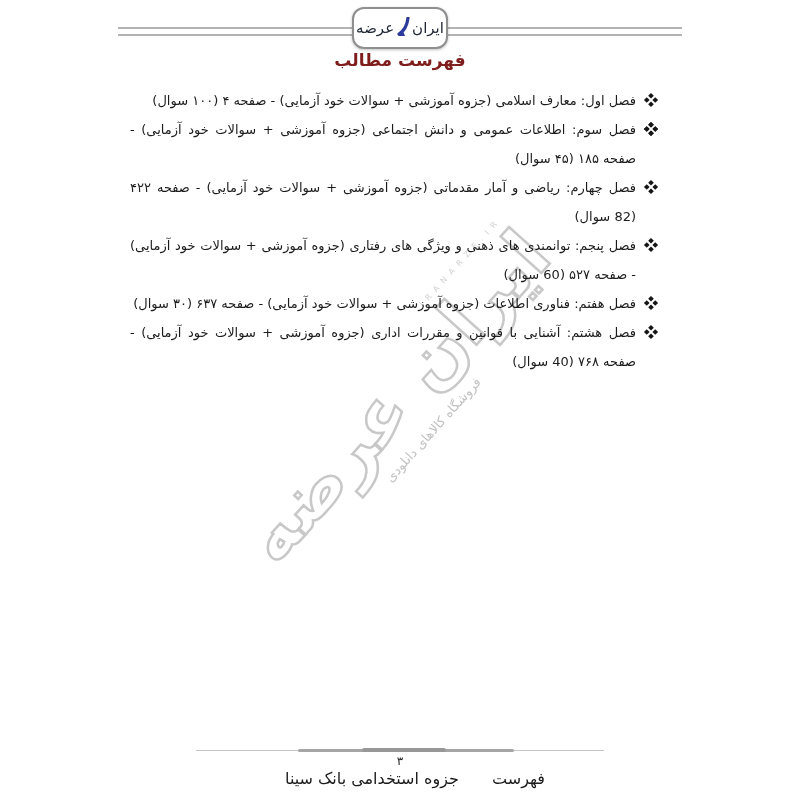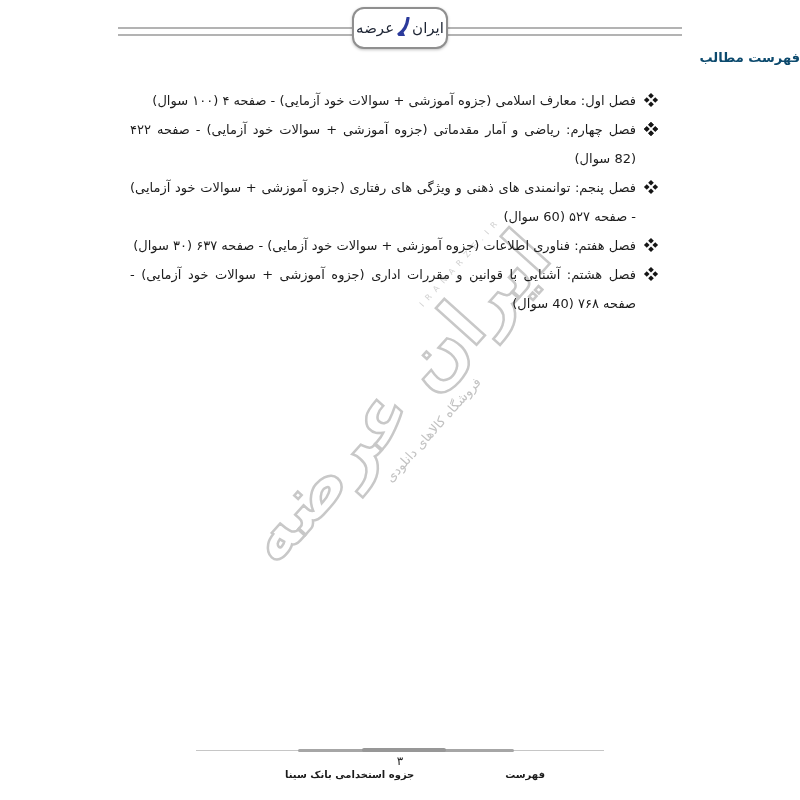--- a/index.html
+++ b/index.html
@@ -19,22 +19,22 @@
     background:#ffffff; border:2px solid #8f8f8f; border-radius:12px;
     box-shadow:0 1px 3px rgba(0,0,0,0.25);
     display:flex; align-items:center; justify-content:center;
     direction:rtl; gap:1px; z-index:2; box-sizing:border-box;
   }
   .logo-word { font-size:15px; font-weight:normal; color:#1d2433; line-height:1; }
   .logo-arrow { width:16px; height:24px; margin-top:2px; }
 
   
   .doc-title {
-    position:absolute; top:50px; left:0; width:800px; text-align:right;
-    font-size:13px; font-weight:bold; color:#0c4a6e; z-index:3;
+    position:absolute; top:50px; left:0; width:800px; text-align:center;
+    font-size:17px; font-weight:bold; color:#7f1d1d; z-index:3;
   }
 
   
   .toc {
     position:absolute; top:86px; left:130px; width:528px; z-index:3;
     direction:rtl;
   }
   .toc-item {
     position:relative; padding-right:22px; direction:rtl;
     text-align:justify; font-size:13px; font-weight:normal; color:#1b1b1b;
@@ -73,21 +73,21 @@
   }
 
   
   .f-rule-base { position:absolute; left:196px; width:408px; top:750px; height:1px; background:#c6c6c6; }
   .f-rule-mid  { position:absolute; left:298px; width:216px; top:749px; height:3px; background:#a6a6a6; border-radius:2px; }
   .f-rule-core { position:absolute; left:362px; width:84px;  top:748px; height:4px; background:#979797; border-radius:2px; }
   .page-number {
     position:absolute; top:754px; left:0; width:800px; text-align:center;
     font-size:12px; color:#1b1b1b;
   }
-  .footer-label { position:absolute; top:769px; font-size:10px; font-weight:bold; color:#1b1b1b; direction:rtl; }
+  .footer-label { position:absolute; top:769px; font-size:16px; font-weight:normal; color:#1b1b1b; direction:rtl; }
   .footer-right { right:255px; }
   .footer-left  { left:285px; }
 </style>
 </head>
 <body>
 
 <div class="page">
 
   <div class="h-rule"></div>
   <div class="logo-box">
@@ -125,20 +125,29 @@
           <i></i>
         </span>
     </div>
     <div class="toc-item">
       <span class="bullet">
           <i></i>
           <i></i>
           <i></i>
           <i></i>
         </span>
+      <span>فصل سوم: اطلاعات عمومی و دانش اجتماعی (جزوه آموزشی + سوالات خود آزمایی) - صفحه ۱۸۵ (۴۵ سوال)</span>
+    </div>
+    <div class="toc-item">
+      <span class="bullet">
+          <i></i>
+          <i></i>
+          <i></i>
+          <i></i>
+        </span>
       <span>فصل چهارم: ریاضی و آمار مقدماتی (جزوه آموزشی + سوالات خود آزمایی) - صفحه ۴۲۲ (82 سوال)</span>
     </div>
     <div class="toc-item">
       <span class="bullet">
           <i></i>
           <i></i>
           <i></i>
           <i></i>
         </span>
       <span>فصل پنجم: توانمندی های ذهنی و ویژگی های رفتاری (جزوه آموزشی + سوالات خود آزمایی) - صفحه ۵۲۷ (60 سوال)</span>

